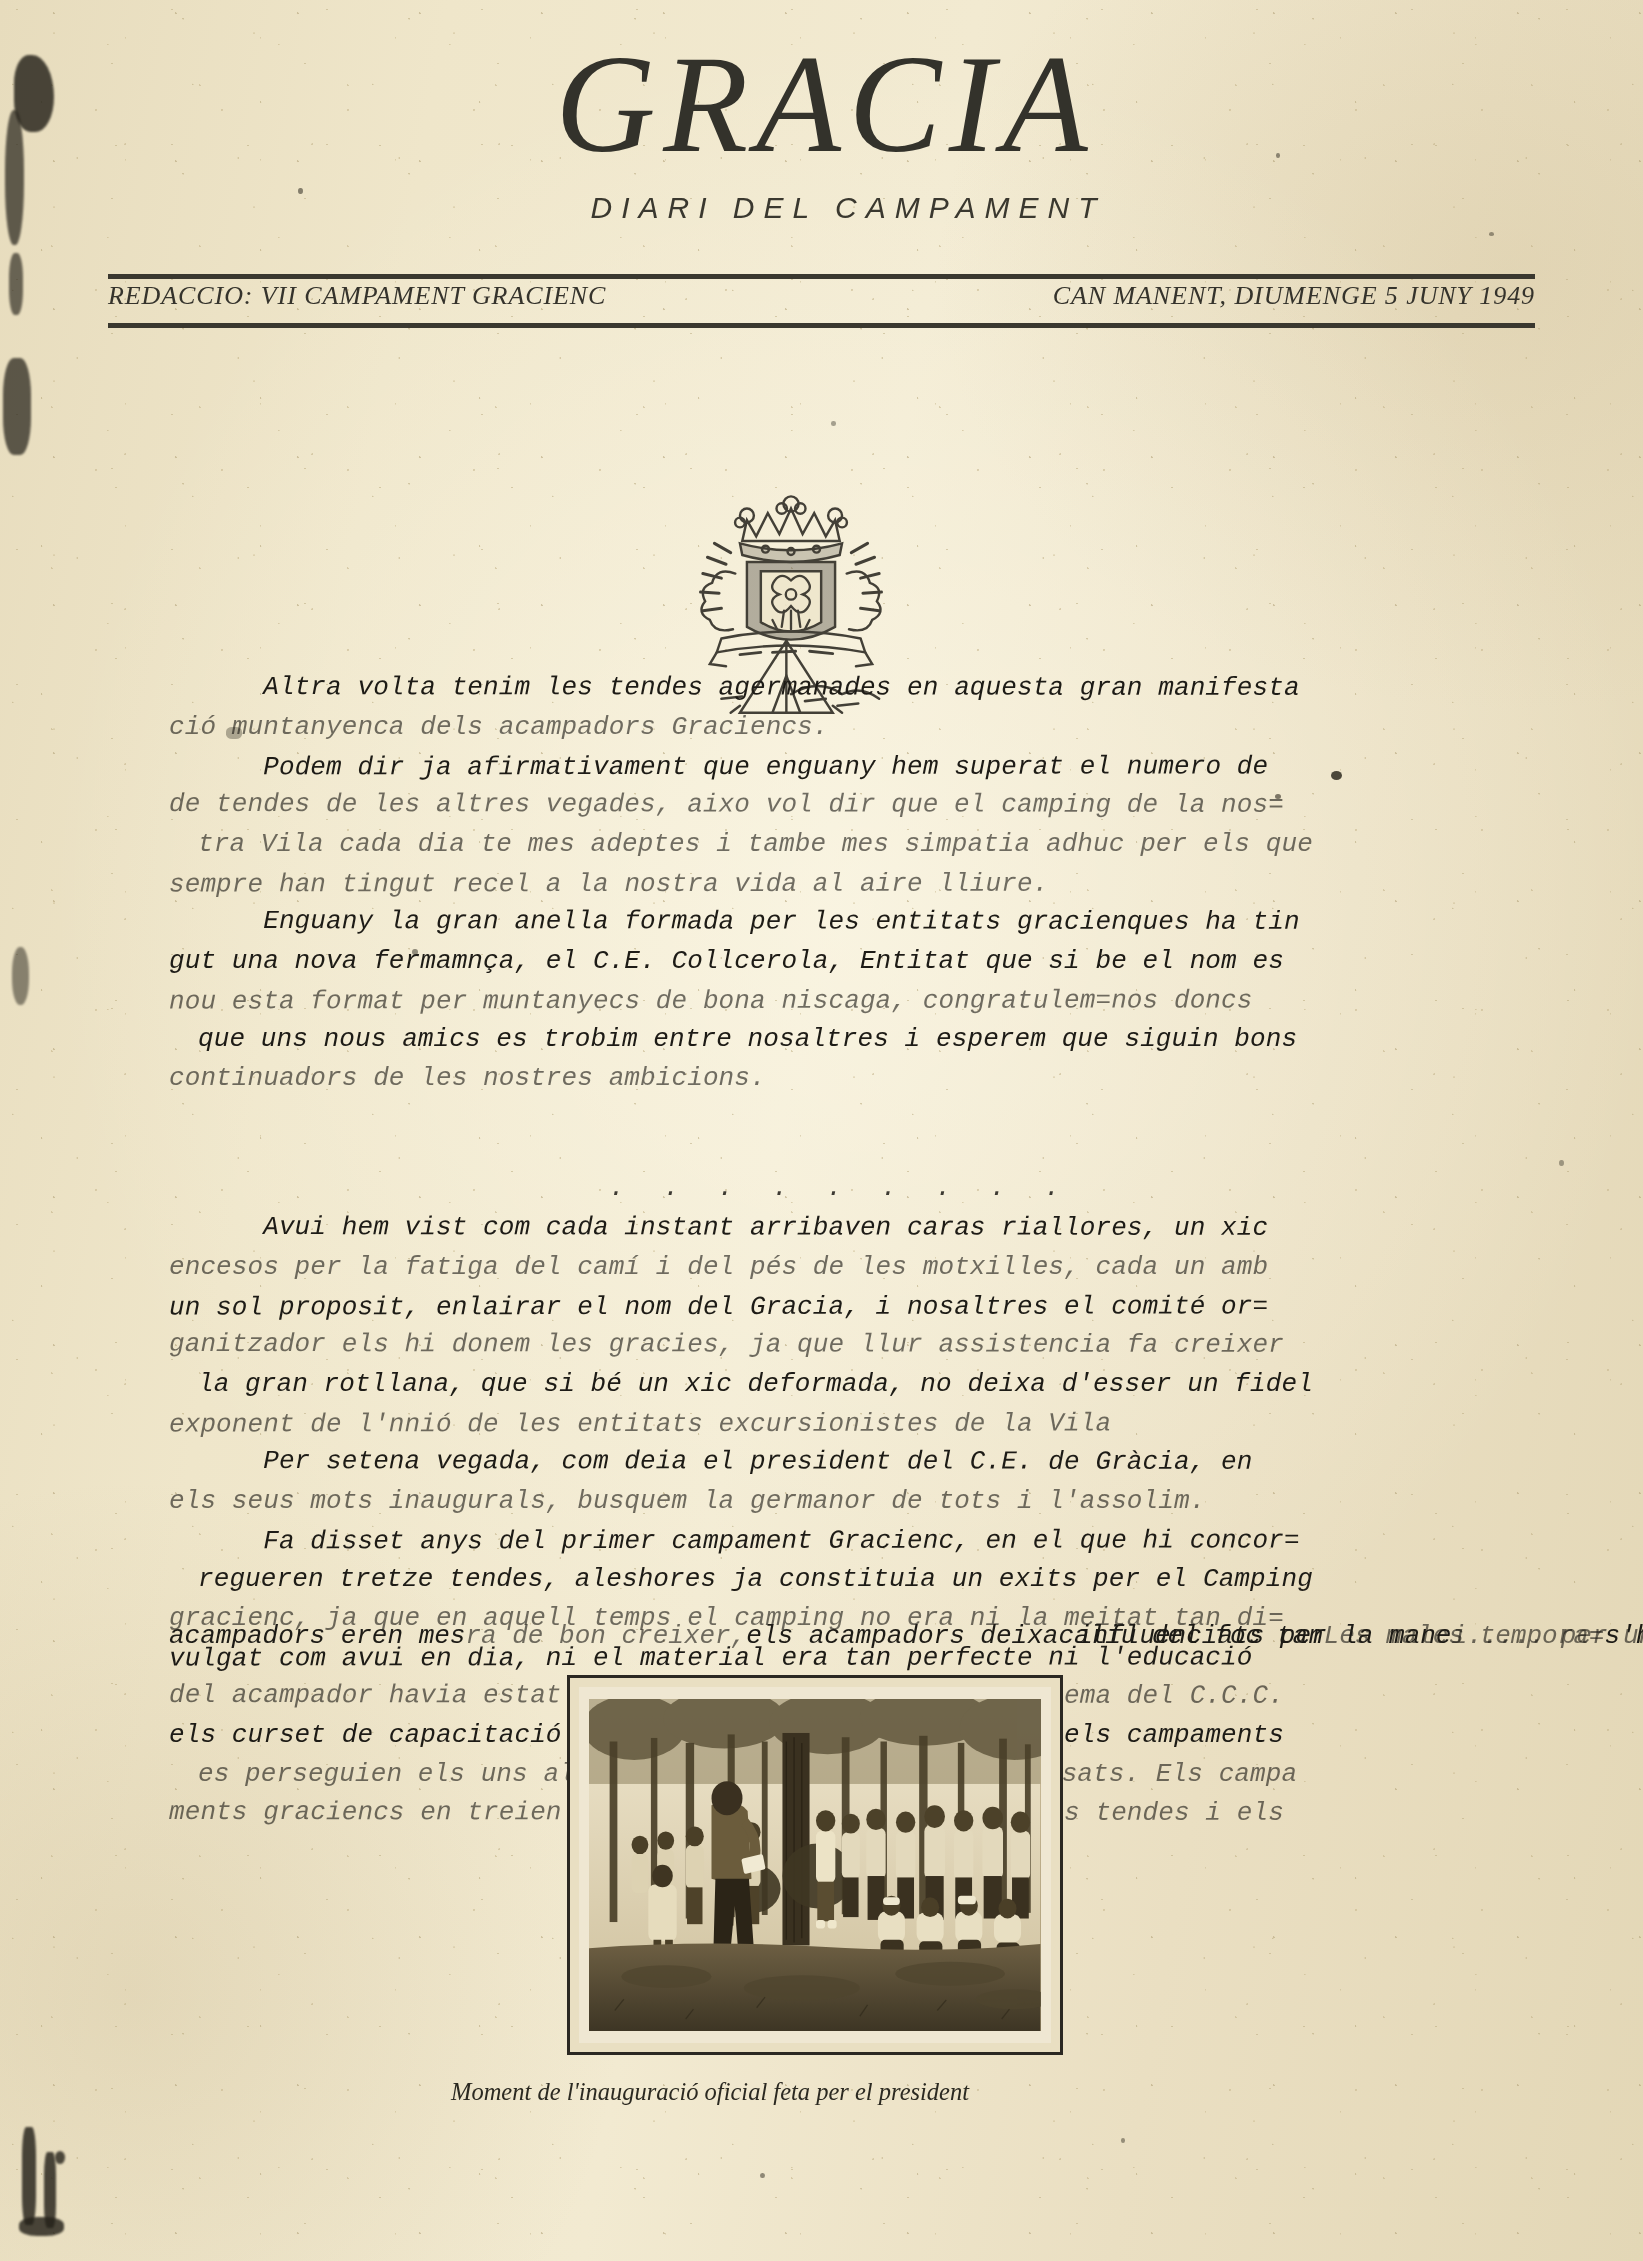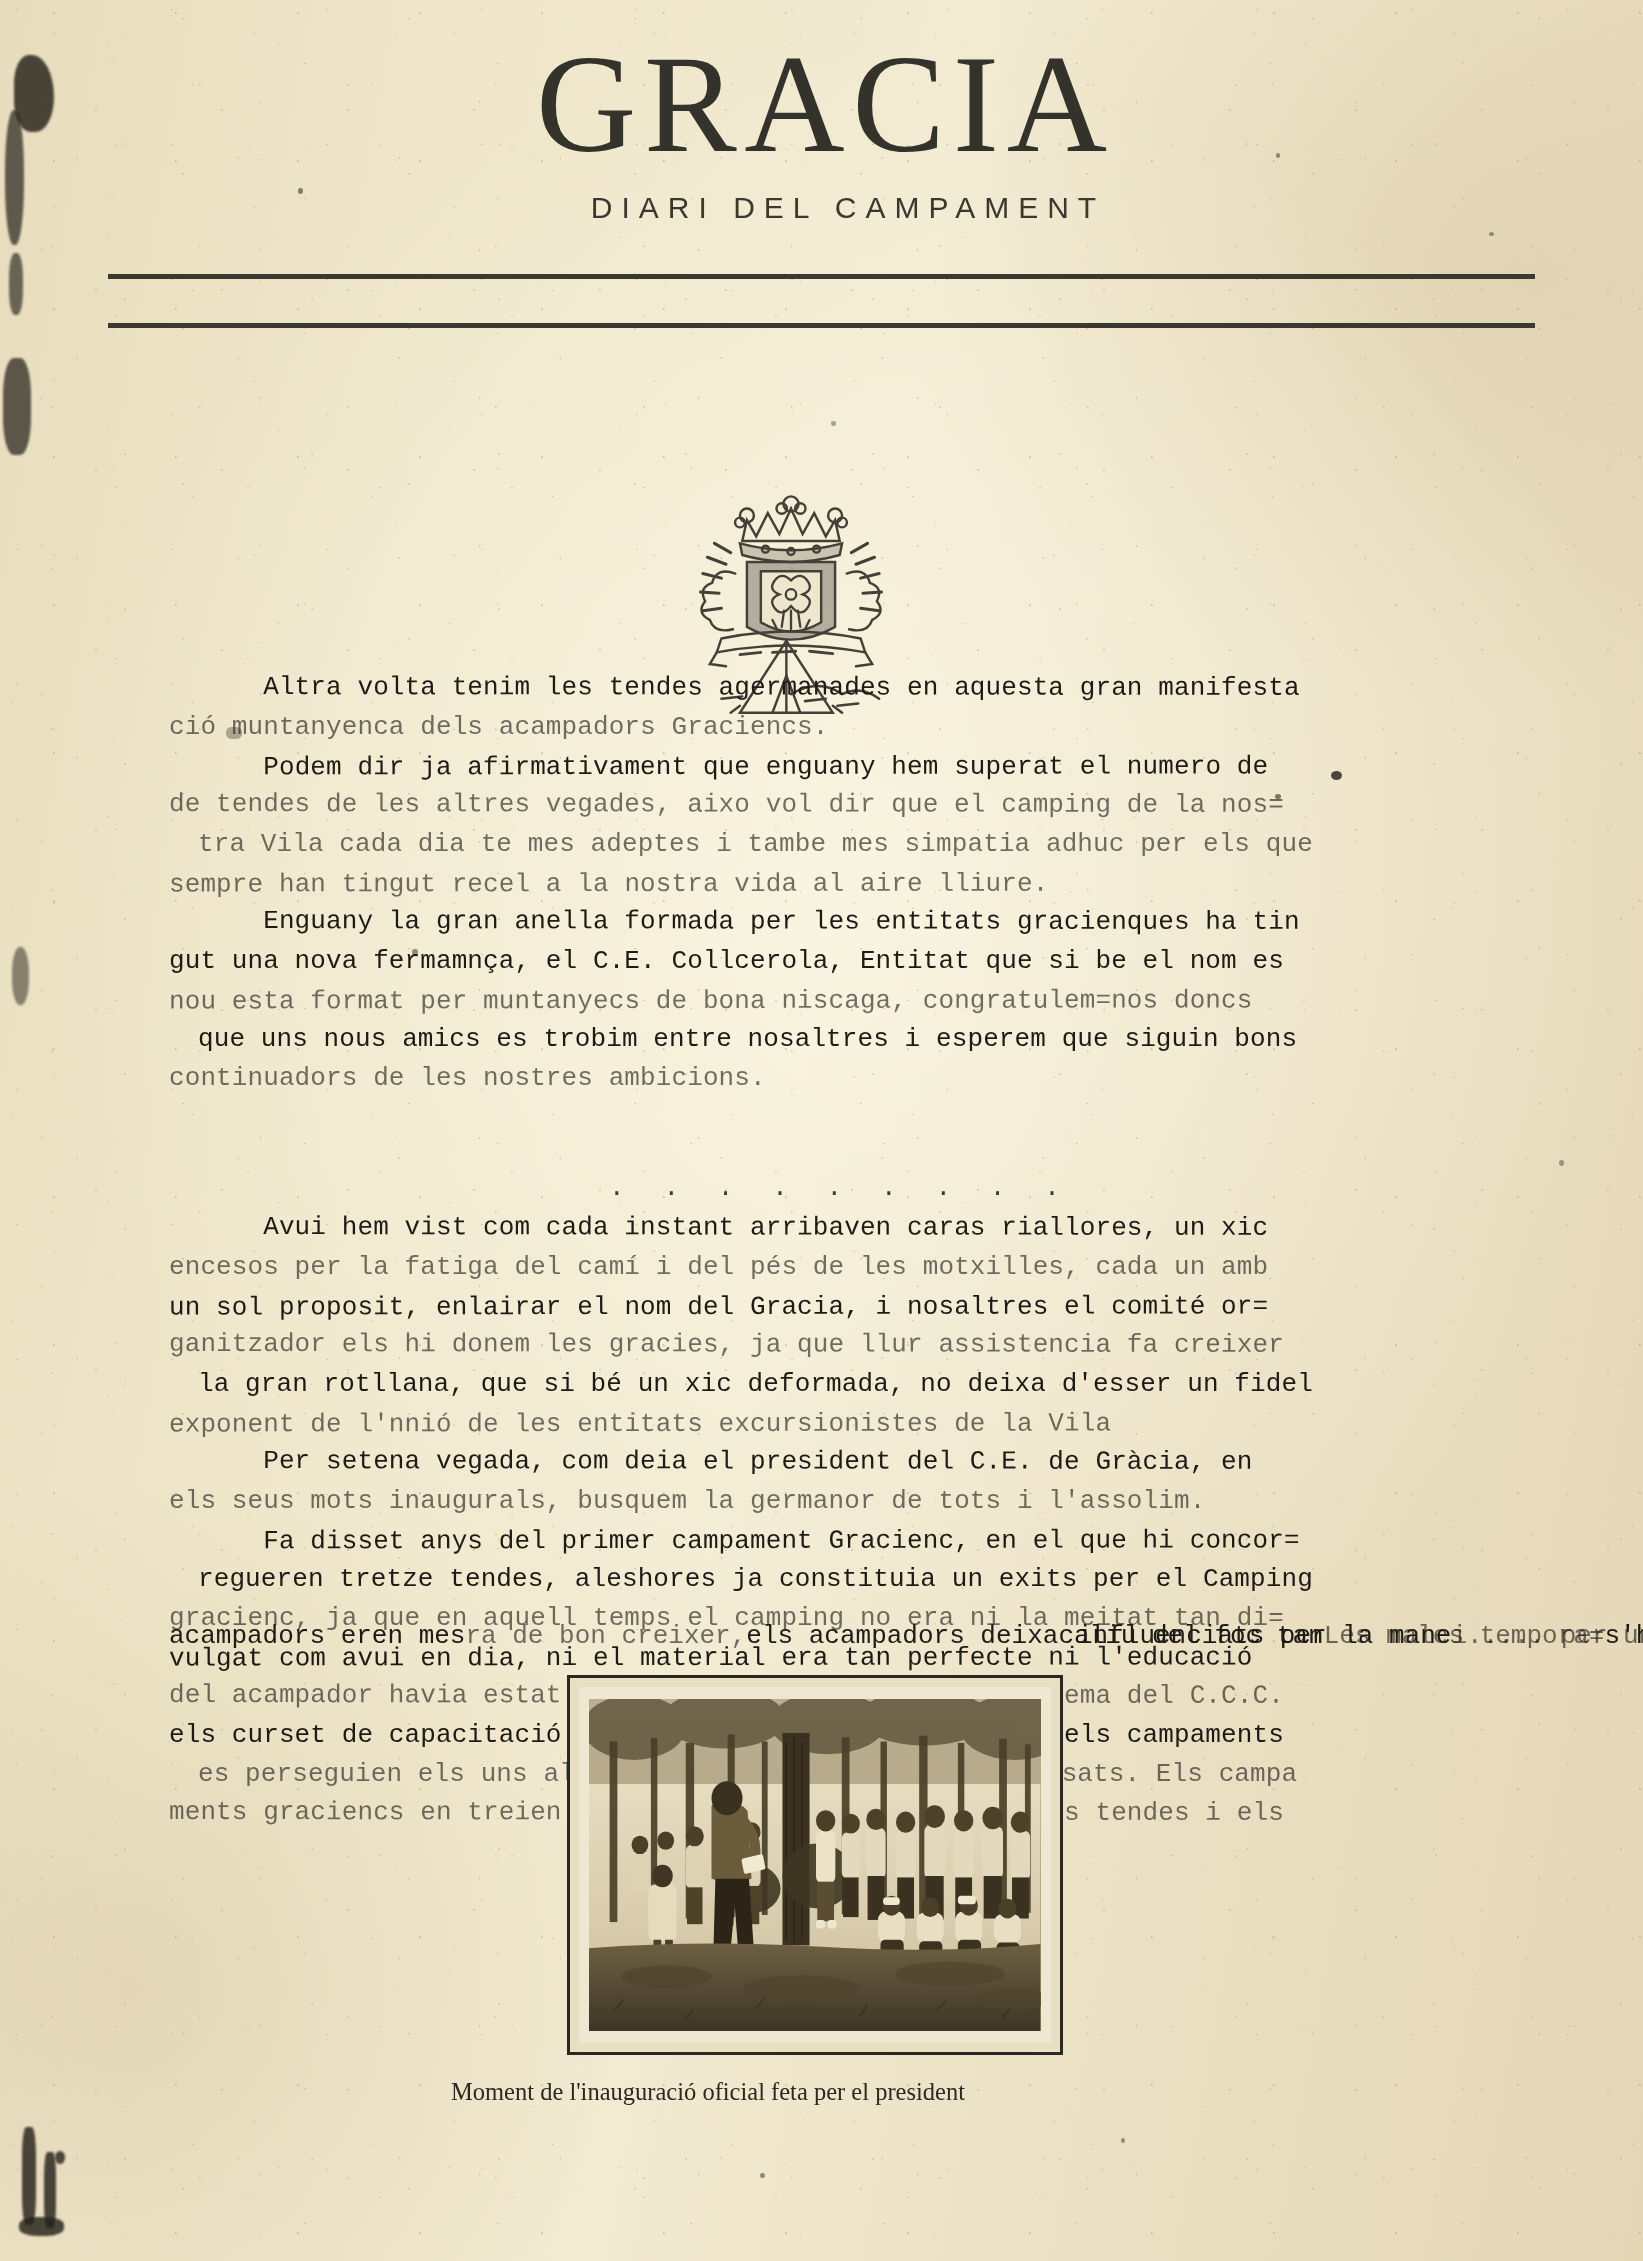--- a/index.html
+++ b/index.html
@@ -10,20 +10,21 @@
     position:relative;
     width:1643px;height:2261px;
     margin:0 auto;
     overflow:hidden;
     background-color:#ece2c6;
     background-image:
       radial-gradient(ellipse 70% 55% at 52% 40%, rgba(255,252,238,.55) 0%, rgba(255,252,238,0) 70%),
       radial-gradient(ellipse 40% 30% at 8% 88%, rgba(198,180,140,.30) 0%, rgba(198,180,140,0) 75%),
       radial-gradient(ellipse 45% 25% at 92% 12%, rgba(205,188,148,.28) 0%, rgba(205,188,148,0) 78%),
       linear-gradient(100deg,#e7dcbd 0%,#efe6ca 22%,#f2ead1 48%,#eadfc2 74%,#e3d7b6 100%);
+    font-style: italic;
   }
 
   
   .grain{
     position:absolute;inset:0;pointer-events:none;opacity:.5;
     background-image:
       radial-gradient(circle at 11% 7%, #b9a97e 0 0.8px, transparent 1px),
       radial-gradient(circle at 27% 19%, #c2b185 0 0.6px, transparent 0.9px),
       radial-gradient(circle at 44% 9%, #ae9d72 0 1px, transparent 1.2px),
       radial-gradient(circle at 63% 23%, #bfae82 0 0.7px, transparent 0.9px),
@@ -180,20 +181,24 @@
   <div class="fleck" style="left:760px;top:2173px;width:4.5px;height:5.2px;opacity:.5;"></div>
   <div class="fleck" style="left:1121px;top:2138px;width:3.9px;height:4.5px;opacity:.45;"></div>
   <div class="fleck" style="left:1559px;top:1160px;width:4.5px;height:5.8px;opacity:.4;"></div>
 
   <div class="masthead">
     <div class="title">GRACIA</div>
     <div class="subtitle">DIARI DEL CAMPAMENT</div>
   </div>
 
   <div class="rule top"></div>
+  <div class="byline">
+    <span>REDACCIO: VII CAMPAMENT GRACIENC</span>
+    <span>CAN MANENT, DIUMENGE 5 JUNY 1949</span>
+  </div>
   <div class="rule bot"></div>
 
   <div class="emblem">
     <svg viewBox="0 0 200 200" xmlns="http://www.w3.org/2000/svg">
       <g fill="none" stroke="#2b2821" stroke-width="2.1" stroke-linecap="round">
 
         <path d="M58 44 L62 26 L70 40 L80 20 L90 38 L100 16 L110 38 L120 20 L130 40 L138 26 L142 44 Z"></path>
         <circle cx="62" cy="22" r="6"></circle>
           <circle cx="100" cy="12" r="6.5"></circle>
           <circle cx="138" cy="22" r="6"></circle>

